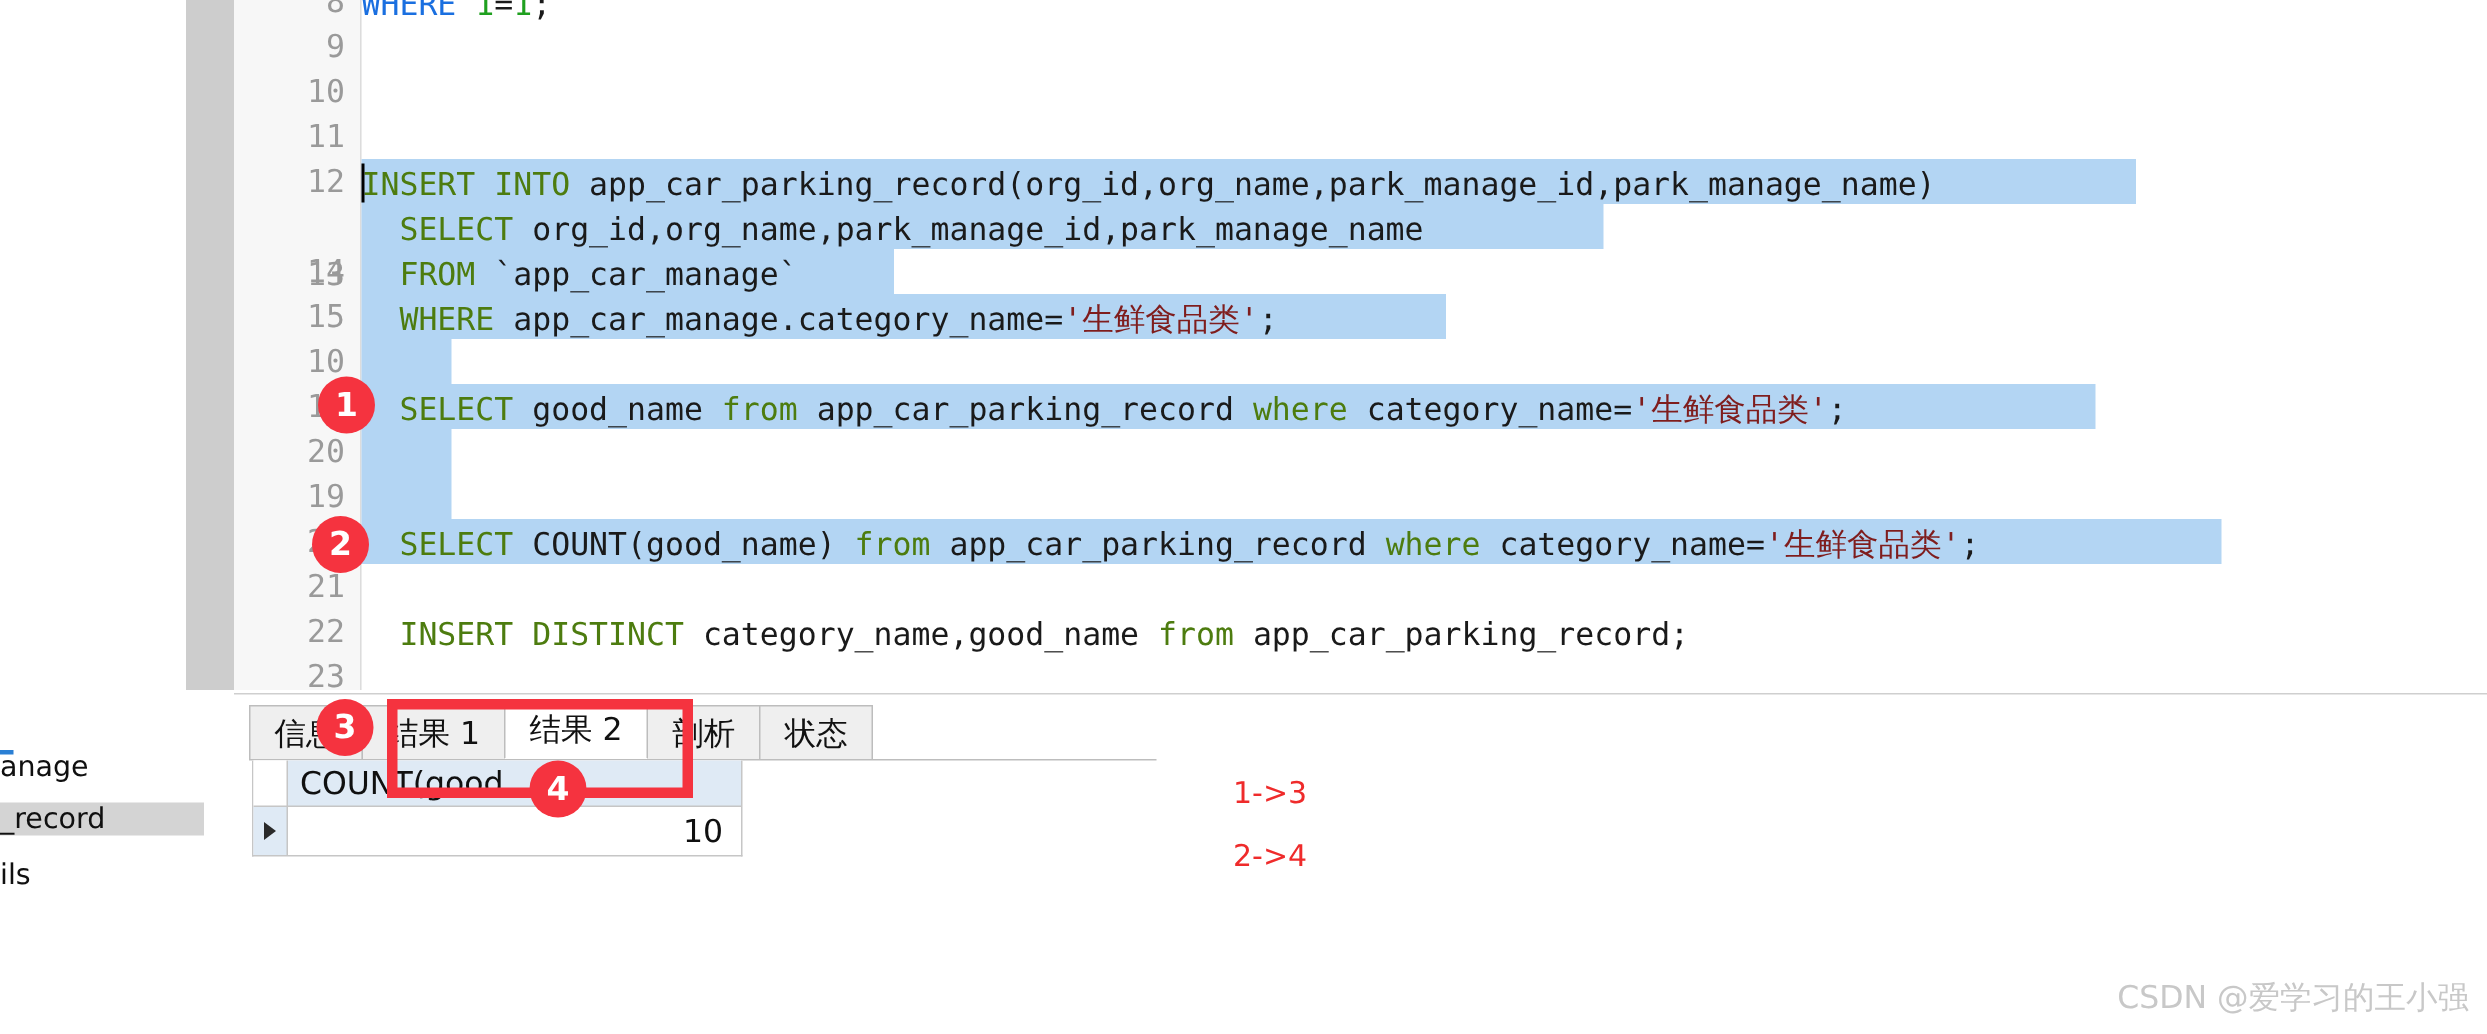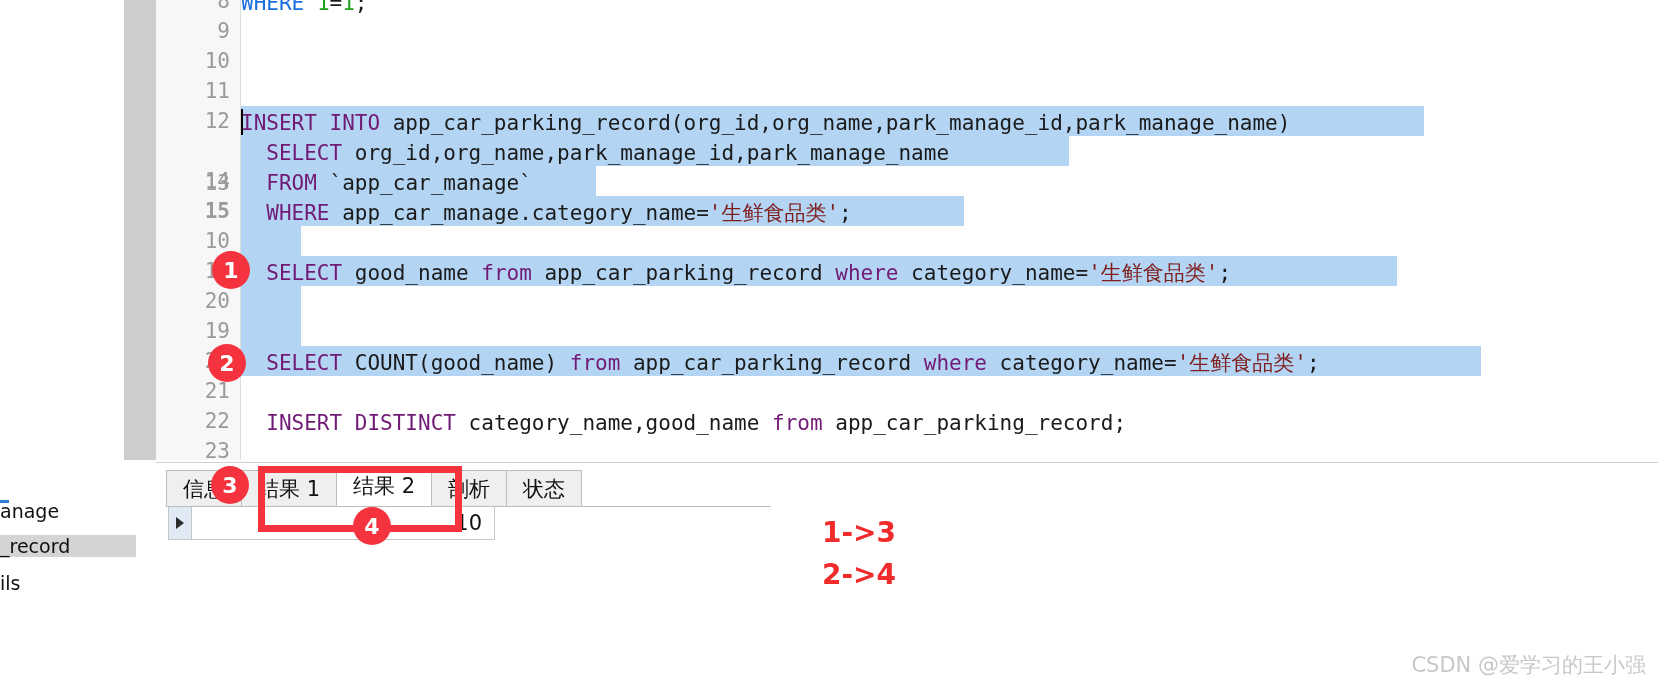--- a/index.html
+++ b/index.html
@@ -18,21 +18,21 @@
 
   
   #editor{position:absolute;left:156px;top:0;width:1502px;height:460px;background:#ffffff;overflow:hidden;}
   #editor-gutter{position:absolute;left:0;top:0;width:84px;height:460px;background:#f7f7f7;
                  border-right:1px solid #dcdcdc;}
   .lineno{position:absolute;right:10px;width:70px;text-align:right;font-size:21px;color:#9a9a9a;
           font-family:"DejaVu Sans Mono","Liberation Mono",monospace;}
   .codeline{position:absolute;left:85px;white-space:pre;font-size:21px;line-height:30px;
             font-family:"DejaVu Sans Mono","Liberation Mono",monospace;color:#1a1a1a;}
   .kw{color:#1a6fe0;}
-  .kw2{color:#701a75;}
+  .kw2{color:#4d7c0f;}
   .str{color:#7f1d1d;}
   .num{color:#1fa01f;}
   .sel-bg{position:absolute;background:#b3d5f3;}
   #caret{position:absolute;width:2px;background:#000;}
 
   
   #bottom-pane{position:absolute;left:156px;top:462px;width:1502px;height:227px;background:#ffffff;
                border-top:1px solid #cfcfcf;}
   #tabstrip{position:absolute;left:10px;top:5px;height:38px;display:flex;align-items:flex-end;}
   .tab{height:36px;min-width:58px;padding:0 16px;display:flex;align-items:center;justify-content:center;
@@ -55,22 +55,22 @@
   #grid-rowmark .tri{width:0;height:0;border-left:8px solid #2a2a2a;border-top:6px solid transparent;
                      border-bottom:6px solid transparent;}
   #grid-cell{flex:1;display:flex;align-items:center;justify-content:flex-end;padding-right:12px;
              font-size:21px;color:#101010;background:#fff;}
 
   
   .marker{position:absolute;width:38px;height:38px;border-radius:50%;background:#f5333f;color:#fff;
           display:flex;align-items:center;justify-content:center;font-size:22px;font-weight:bold;
           font-family:"DejaVu Sans","Liberation Sans",sans-serif;z-index:20;}
   #redbox{position:absolute;border:7px solid #f5333f;z-index:15;background:transparent;}
-  .note{position:absolute;color:#ef2b2b;font-size:28px;white-space:nowrap;z-index:20;
-        font-family:"DejaVu Sans","Liberation Sans",sans-serif;font-weight:bold;}
+  .note{position:absolute;color:#ef2b2b;font-size:20px;white-space:nowrap;z-index:20;
+        font-family:"DejaVu Sans","Liberation Sans",sans-serif;}
   #watermark{position:absolute;right:12px;bottom:10px;color:#c8c8c8;font-size:21px;
              font-family:"DejaVu Sans","Liberation Sans",sans-serif;}
 </style>
 </head>
 <body>
 
 <div id="left-panel">
   <div id="obj-blue-tick"></div>
 <div class="obj-item" style="top: 500px;">anage</div>
     <div class="obj-item sel" style="top: 535px;">_record</div>
@@ -80,21 +80,21 @@
 
 <div id="editor">
   <div id="editor-gutter">
       <div class="lineno" style="top: -11px;">8</div>
       <div class="lineno" style="top: 19px;">9</div>
       <div class="lineno" style="top: 49px;">10</div>
       <div class="lineno" style="top: 79px;">11</div>
       <div class="lineno" style="top: 109px;">12</div>
       <div class="lineno" style="top: 139px; margin-top: 32px;">13</div>
       <div class="lineno" style="top: 169px;">14</div>
-      <div class="lineno" style="top: 199px; font-weight: bold;">15</div>
+      <div class="lineno" style="top: 199px;">15</div>
       <div class="lineno" style="top: 229px;">10</div>
       <div class="lineno" style="top: 259px;">17</div>
       <div class="lineno" style="top: 289px;">20</div>
       <div class="lineno" style="top: 319px;">19</div>
       <div class="lineno" style="top: 349px;">20</div>
       <div class="lineno" style="top: 379px;">21</div>
       <div class="lineno" style="top: 409px;">22</div>
       <div class="lineno" style="top: 439px;">23</div>
     </div>
   <div id="code-layer">
@@ -131,20 +131,24 @@
   <div id="tab-underline"></div>
   <div id="tabstrip">
       <div class="tab">信息</div>
       <div class="tab">结果 1</div>
       <div class="tab active">结果 2</div>
       <div class="tab">剖析</div>
       <div class="tab">状态</div>
     </div>
 
   <div id="grid">
+    <div id="grid-headrow">
+      <div id="grid-corner"></div>
+      <div id="grid-col">COUNT(good</div>
+    </div>
     <div id="grid-datarow">
       <div id="grid-rowmark">
         <span class="tri"></span>
       </div>
       <div id="grid-cell">10</div>
     </div>
   </div>
 </div>
 
 <div id="annotation-layer">

